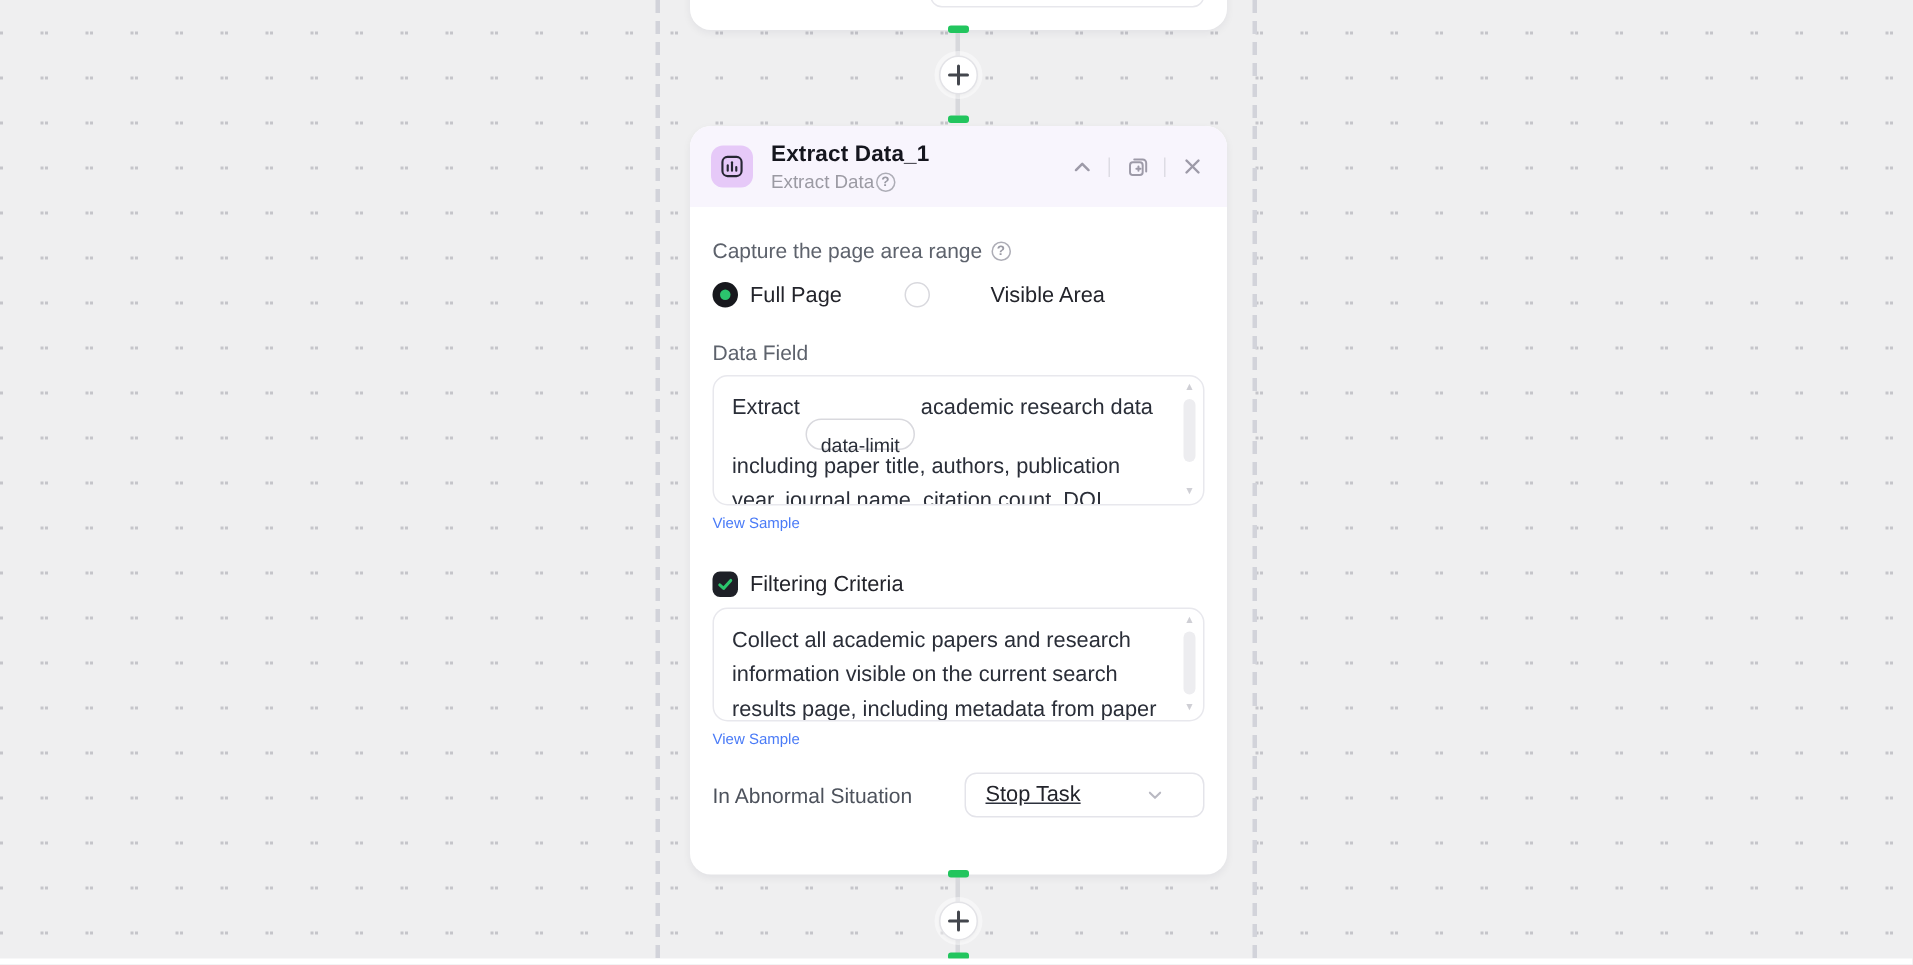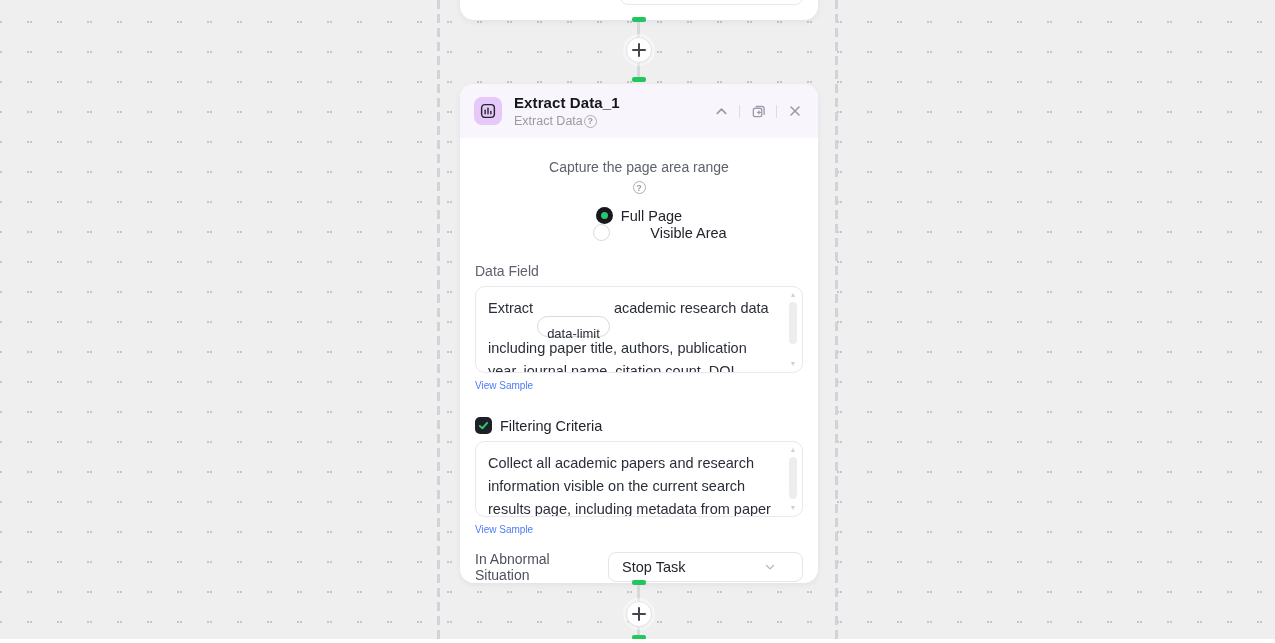--- a/index.html
+++ b/index.html
@@ -76,22 +76,22 @@
 
   .help-icon {
     display:inline-flex; align-items:center; justify-content:center;
     width:13px; height:13px; border:1.1px solid #adadb6; border-radius:50%;
     font-size:9px; color:#9a9aa4; font-weight:700; flex:0 0 auto;
   }
 
   
   .node-body { padding:0 15px; }
   .field-label { font-size:14px; color:#5d626c; display:flex; align-items:center; gap:6px; }
-  .lbl-capture { margin-top:21px;flex-direction:column; }
-  .radio-row { margin-top:13px; display:flex; align-items:center;flex-direction:column; }
+  .lbl-capture { margin-top:21px; }
+  .radio-row { margin-top:13px; display:flex; align-items:center; }
   .radio-opt { display:flex; align-items:center; cursor:pointer; }
   .radio-opt + .radio-opt { margin-left:42px;gap:32px; }
   .radio-circle {
     width:17px; height:17px; border-radius:50%; flex:0 0 auto; position:relative;
   }
   .radio-circle.on { background:#17181d; }
   .radio-circle.on::after {
     content:""; position:absolute; width:7px; height:7px; border-radius:50%;
     background:#2bc56d; left:5px; top:5px;
   }
@@ -127,22 +127,22 @@
   .checkbox-row { margin-top:26px; display:flex; align-items:center; cursor:pointer; }
   .checkbox {
     width:17px; height:17px; border-radius:5px; background:#1e2027;
     display:flex; align-items:center; justify-content:center; flex:0 0 auto;
   }
   .checkbox-label { margin-left:8px; font-size:14.5px; color:#23242b; }
 
   .abnormal-row { margin-top:16px; display:flex; align-items:center; justify-content:space-between; }
   .abnormal-label { font-size:14px; color:#4d525c; }
   .select-box {
-    width:195px; height:30px; border:1px solid #e4e4ea; border-radius:8px;
-    display:flex; align-items:center; padding:0 26px 0 13px; cursor:pointer; background:#fff;
+    width:160px; height:30px; border:1px solid #e4e4ea; border-radius:8px;
+    display:flex; align-items:center; padding:0 26px 0 13px; cursor:pointer; background:#fff;text-decoration:underline;
   }
   .select-value { font-size:14.5px; color:#23242b; flex:1; }
   .select-chevron { color:#b9b9c2; }
 
   .bottom-strip { position:absolute; left:0; right:0; top:639px; height:4px; background:#ffffff; z-index:5; }
 
   svg { display:block; }
 </style>
 </head>
 <body>

